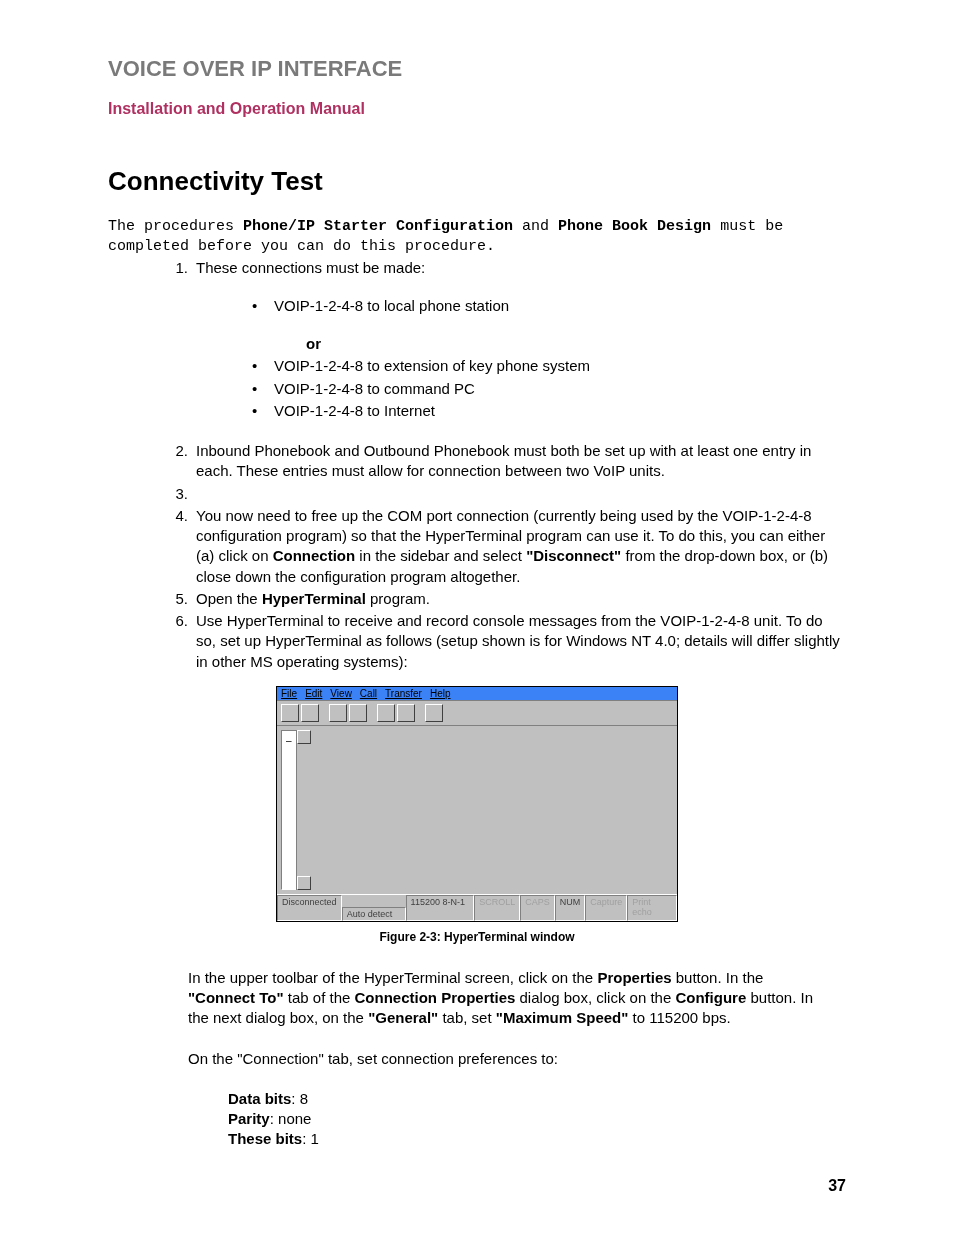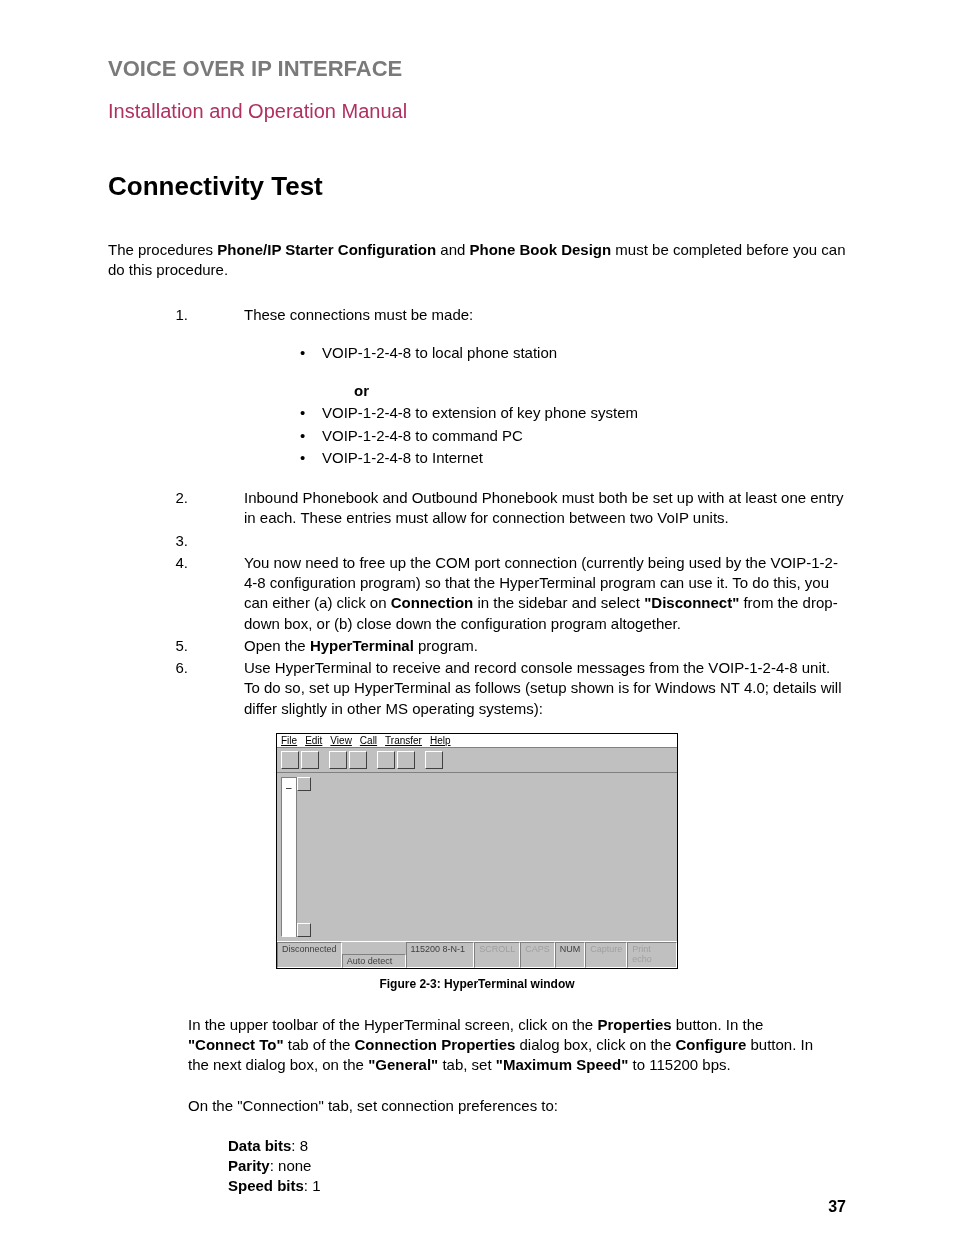--- a/index.html
+++ b/index.html
@@ -32,53 +32,52 @@
     padding-top: 18px;
   }
   .doc-title1 {
     color: #7a7a7a;
     font-size: 22px;
     font-weight: bold;
     margin-bottom: 18px;
   }
   .doc-title2 {
     color: #b03060;
-    font-size: 20px;
-    font-weight: normal;
+    font-size: 16px;
+    font-weight: bold;
   }
   .section-heading {
     font-size: 26px;
     font-weight: bold;
     margin-top: 48px;
-    margin-bottom: 38px;
+    margin-bottom: 20px;
   }
   .intro-para {
     line-height: 1.35;
-    margin-bottom: 24px;
+    font-family: Liberation Mono, monospace;
   }
   .ol-main {
     margin: 0;
     padding-left: 0;
     list-style: none;
   }
   .ol-main > li {
     display: flex;
     margin-bottom: 2px;
     line-height: 1.35;
   }
   .num-col {
     width: 88px;
     flex-shrink: 0;
     text-align: right;
     padding-right: 8px;
     box-sizing: border-box;
   }
   .li-body {
     flex: 1;
-    margin-left: 48px;
   }
   .sub-bullets {
     list-style: none;
     padding-left: 56px;
     margin: 18px 0 18px 0;
   }
   .sub-bullets li {
     line-height: 1.35;
     margin-bottom: 2px;
   }
@@ -135,21 +134,21 @@
     background: #c0c0c0;
     border: 1px solid #fff;
     border-right-color: #404040;
     border-bottom-color: #404040;
     font-size: 8px;
     line-height: 8px;
     text-align: center;
     color: #000;
   }
   .ht-menu {
-    background: #ffffff;
+    background: #3b82f6;
     padding: 1px 4px;
     border-bottom: 1px solid #808080;
     color: #000;
   }
   .ht-menu span {
     margin-right: 8px;
     text-decoration: underline;
     text-decoration-color: #000;
     text-underline-offset: 1px;
   }
@@ -223,21 +222,21 @@
     margin-left: 80px;
     line-height: 1.35;
   }
   .after-fig p { margin: 0 12px 20px 0; }
   .conn-prefs {
     margin-left: 40px;
     line-height: 1.35;
   }
   .page-num {
     position: absolute;
-    bottom: 21px;
+    bottom: 40px;
     right: 108px;
     font-weight: bold;
     font-size: 16px;
   }
   b { font-weight: bold; }
 </style>
 </head>
 <body>
 
 <div class="page">
@@ -340,18 +339,18 @@
   <div class="figure-caption">Figure 2-3:  HyperTerminal window</div>
 
   <div class="after-fig">
     <p>
       <span>In the upper toolbar of the HyperTerminal screen, click on the </span><b>Properties</b><span> button.  In the </span><b>"Connect To"</b><span> tab of the </span><b>Connection Properties</b><span> dialog box, click on the </span><b>Configure</b><span> button.  In the next dialog box, on the </span><b>"General"</b><span> tab, set </span><b>"Maximum Speed"</b><span> to 115200 bps.</span>
     </p>
     <p>On the "Connection" tab, set connection preferences to:</p>
     <div class="conn-prefs">
       <div><b>Data bits</b><span>:  8</span></div>
       <div><b>Parity</b><span>:  none</span></div>
-      <div><b>Speed bits</b><span>:  1</span></div>
+      <div><b>These bits</b><span>:  1</span></div>
     </div>
   </div>
 
   <div class="page-num">37</div>
 </div>
 
 </body></html>

